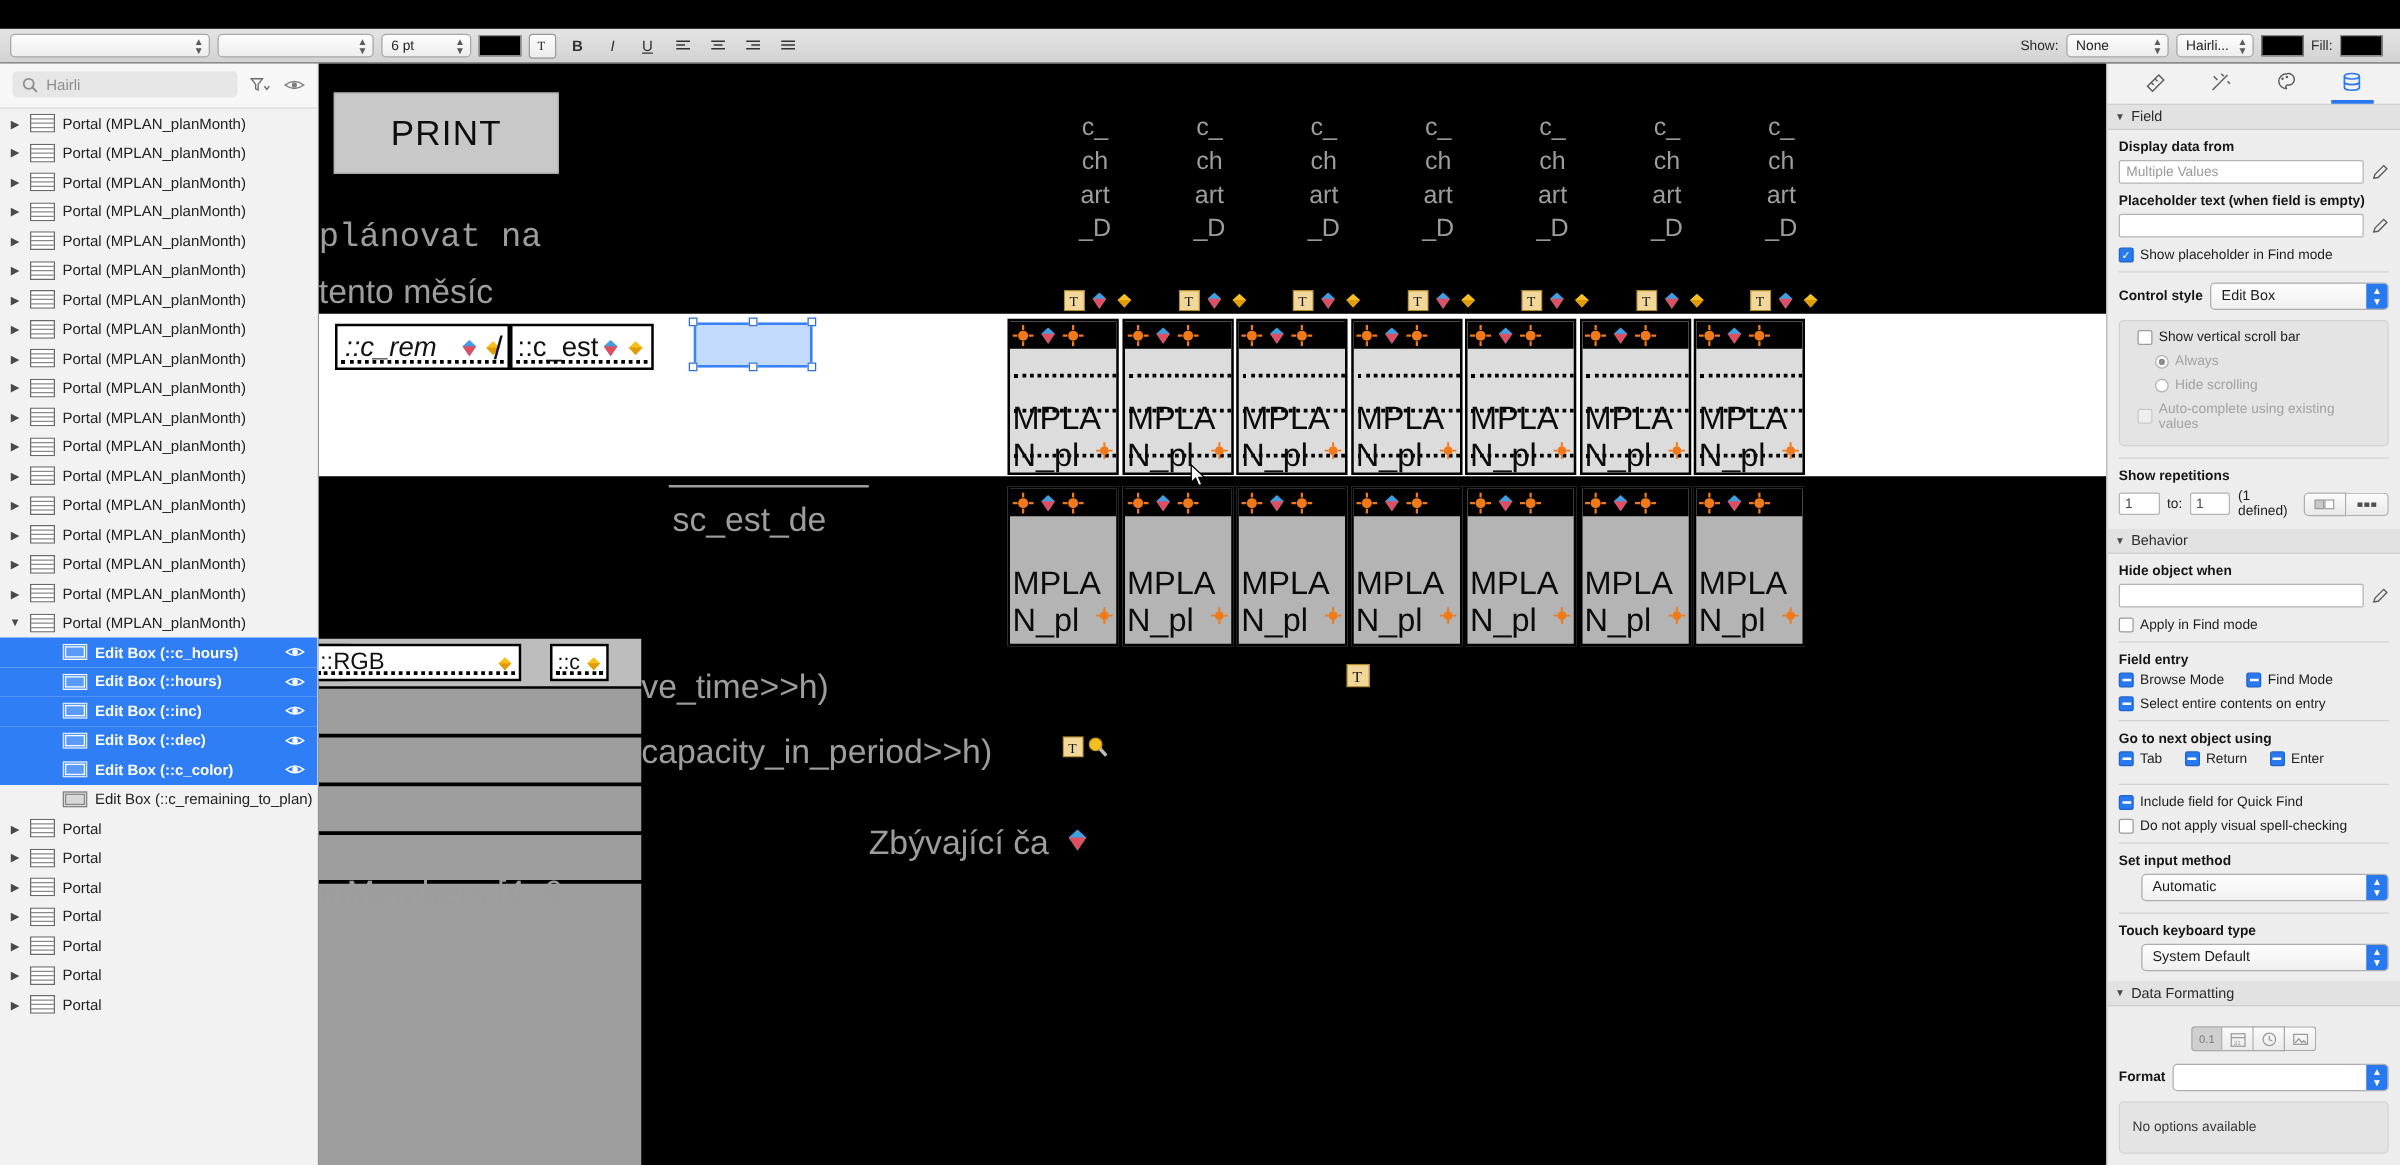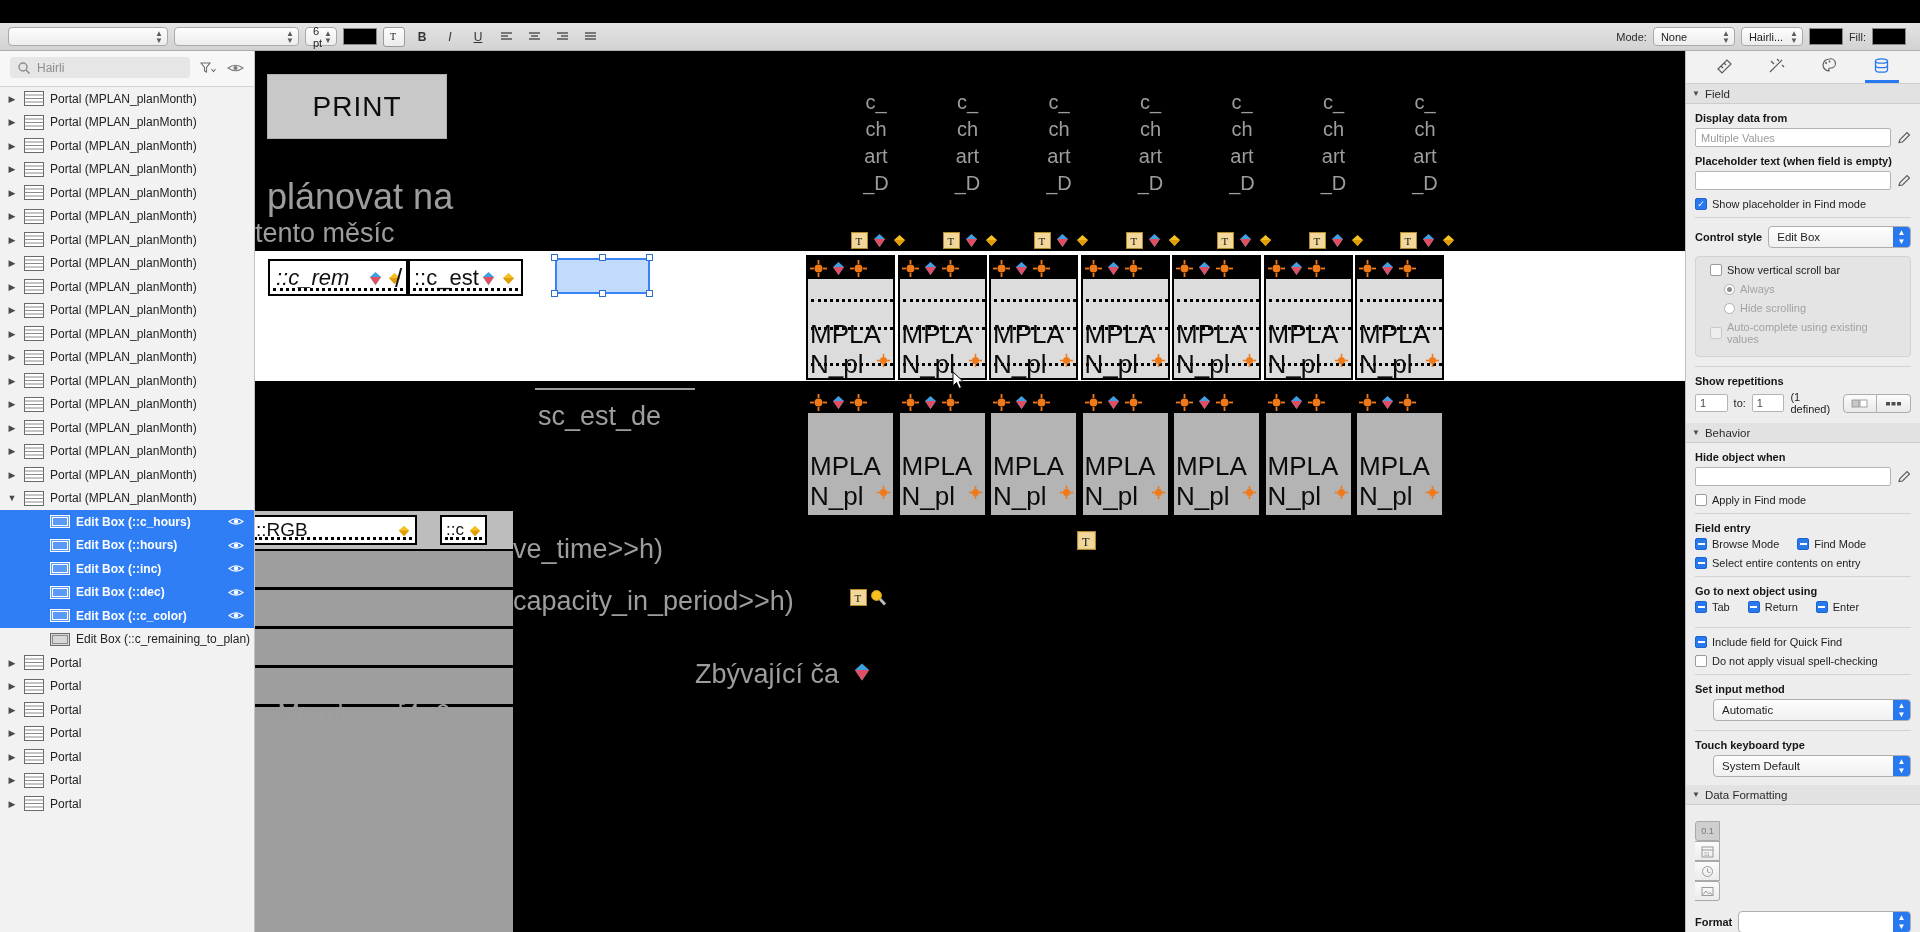--- a/index.html
+++ b/index.html
@@ -193,21 +193,21 @@
   .subpanel { background: #e4e4e4; border: 1px solid #d2d2d2; border-radius: 4px;
               padding: 7px 8px 4px 8px; margin-bottom: 9px; }
   .divider { height: 1px; background: #d2d2d2; margin: 7px 0 8px 0; }
   .repbox { width: 36px; height: 18px; background: #fff; border: 1px solid #b4b4b4;
             border-radius: 2px; font-size: 11px; display:flex; align-items:center; padding-left:4px; color:#4a4a4a;}
   .segctl { margin-left: auto; display: flex; }
   .seg { width: 34px; height: 19px; border: 1px solid #aeaeae;
          background: linear-gradient(#fcfcfc,#e9e9e9); display:flex; align-items:center; justify-content:center; }
   .seg:first-child { border-radius: 4px 0 0 4px; }
   .seg:last-child { border-radius: 0 4px 4px 0; border-left: none; }
-  .fmt-seg { display:flex; justify-content:center; margin: 8px 0 10px 0; flex-direction: column; }
+  .fmt-seg { display:flex; justify-content:center; margin: 8px 0 10px 0; }
   .fseg { width: 25px; height: 20px; border: 1px solid #a9a9a9; border-left: none;
           background: linear-gradient(#fbfbfb,#ebebeb); display:flex; align-items:center;
           justify-content:center; font-size:9px; color:#7a7a7a; }
   .fseg:first-child { border-left: 1px solid #a9a9a9; border-radius: 3px 0 0 3px; background:#cfcfcf; }
   .fseg:last-child { border-radius: 0 3px 3px 0; }
   .noopts { background:#e4e4e4; border:1px solid #d4d4d4; border-radius:4px;
             padding: 14px 10px; font-size: 11px; color:#3a3a3a; }
   .twocol { display: flex; gap: 18px; }
 </style>
 </head>
@@ -218,21 +218,21 @@
 
   <div class="formatbar">
     <div class="popup" style="width:160px">
       <span></span>
       <span class="stepper">▲<br>▼</span>
     </div>
     <div class="popup" style="width:125px">
       <span></span>
       <span class="stepper">▲<br>▼</span>
     </div>
-    <div class="popup" style="width:32px">
+    <div class="popup" style="width:72px">
       <span>6 pt</span>
       <span class="stepper">▲<br>▼</span>
     </div>
     <div class="swatch"></div>
     <div class="tbtn framed">
       <svg width="11" height="11" viewBox="0 0 11 11">
           <text x="1" y="9" font-size="10" fill="#222" font-family="Liberation Serif, serif">T</text>
         </svg>
     </div>
     <div class="tbtn" style="font-weight:bold">B</div>
@@ -270,21 +270,21 @@
           <g stroke="#333" stroke-width="1.2">
             <line x1="1" y1="2" x2="12" y2="2"></line>
             <line x1="1" y1="5" x2="12" y2="5"></line>
             <line x1="1" y1="8" x2="12" y2="8"></line>
           </g>
         </svg>
     </div>
 
     <div class="spacer"></div>
 
-    <span class="lbl">Mode:</span>
+    <span class="lbl">Show:</span>
     <div class="popup" style="width:82px">
       <span>None</span>
       <span class="stepper">▲<br>▼</span>
     </div>
     <div class="popup" style="width:62px">
       <span>Hairli...</span>
       <span class="stepper">▲<br>▼</span>
     </div>
     <div class="swatch"></div>
     <span class="lbl">Fill:</span>
@@ -634,21 +634,21 @@
           </svg>
           <span class="oname">Portal</span>
         </div>
       </div>
   </div>
 
   <div class="canvas">
 
     <div class="print-btn">PRINT</div>
 
-    <div class="c-text" style="left:12px; top:125px; font-size:36px;">plánovat na</div>
+    <div class="c-text" style="left:0px; top:125px; font-size:27px;font-family:Liberation Mono, monospace;">plánovat na</div>
     <div class="c-text" style="left:0px; top:167px; font-size:27px;">tento měsíc</div>
 
     <div class="whitestrip" style="top:200px; height:130px;"></div>
 
     <div class="fieldbox" style="left:13px; top:208px; width:140px; height:37px;font-style:italic;">
       <span style="padding-left:6px">::c_rem</span>
       <span class="dotted-under"></span>
       <svg style="position:absolute;right:22px;top:9px" width="17" height="17" viewBox="0 0 17 17">
         <path d="M8.5 2 L14 7 L8.5 15 L3 7 Z" fill="#3f9fe0"></path>
           <path d="M3 7 L14 7 L8.5 15 Z" fill="#e04e62"></path>

